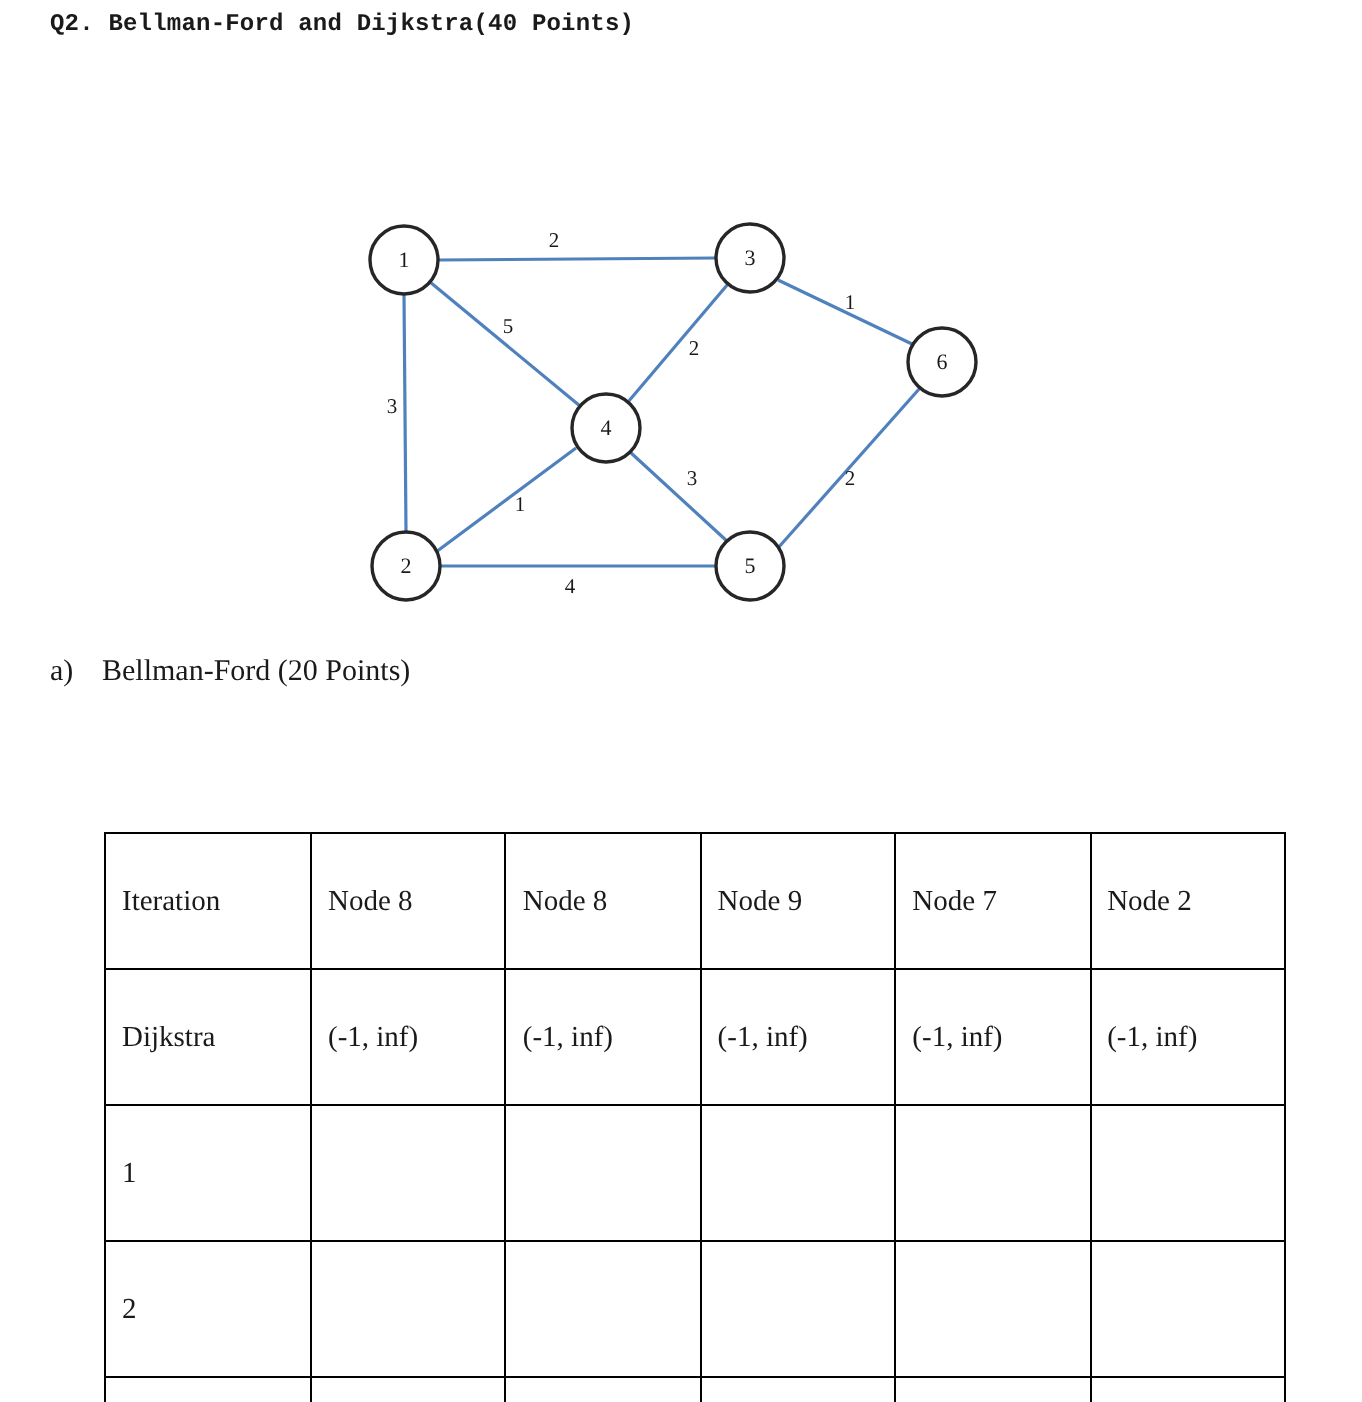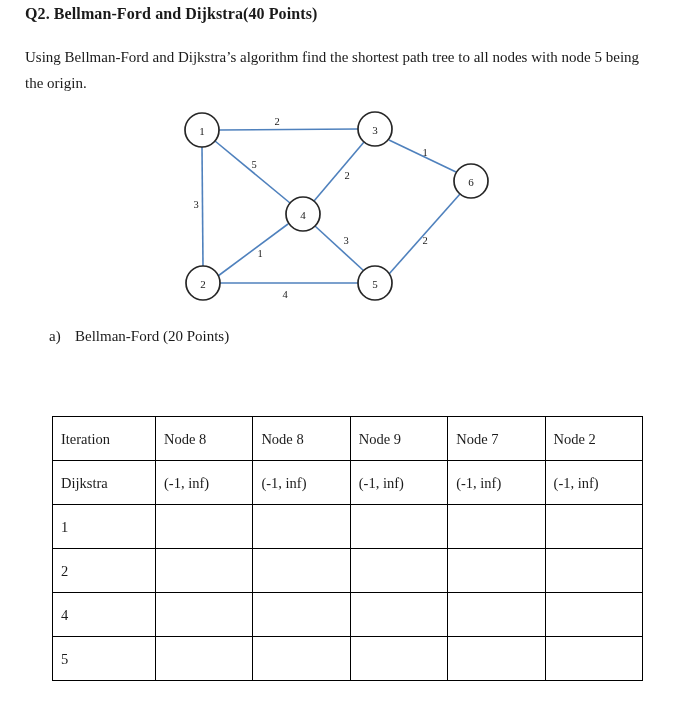--- a/index.html
+++ b/index.html
@@ -20,42 +20,42 @@
     position: absolute;
     inset: 0;
     background: #ffffff;
   }
 
   
   .q-title {
     position: absolute;
     left: 25px;
     top: 5px;
-    font-size: 16px;
+    font-size: 12px;
     font-weight: bold;
     letter-spacing: 0.1px;
     white-space: nowrap;
+    font-family: Liberation Mono, monospace;
   }
 
   .prose {
     position: absolute;
     left: 25px;
     top: 44px;
     width: 625px;
     font-size: 15px;
     line-height: 26px;
   }
 
   .part-label {
     position: absolute;
     left: 25px;
     top: 328px;
     font-size: 15px;
     white-space: nowrap;
-    margin-left: 24px;
   }
   .part-label .marker {
     display: inline-block;
     width: 26px;
   }
 
   
   .graph-wrap {
     position: absolute;
     left: 160px;
@@ -99,38 +99,37 @@
     position: absolute;
     left: 52px;
     top: 416px;
     width: 590px;
     border-collapse: collapse;
     table-layout: fixed;
   }
   .bf-table td {
     border: 1px solid #000000;
     height: 43px;
-    padding: 0 8px;
+    padding: 12px 8px;
     font-size: 14.5px;
     vertical-align: middle;
     line-height: 18px;
     overflow: hidden;
     white-space: nowrap;
   }
   .bf-table .col-iter  { width: 103px; }
   .bf-table .col-node  { width: 97.4px; }
 </style>
 </head>
 <body>
 
 <div class="page">
 
   <div class="q-title">Q2.  Bellman-Ford and Dijkstra(40 Points)</div>
 
-  <div class="prose">Using Bellman-Ford and Dijkstra’s algorithm find the shortest path tree to all nodes with node 5 being the origin.</div>
 
   <div class="graph-wrap">
     <svg class="graph-svg" viewBox="0 0 360 215">
       <g id="edges-group">
           <line class="edge-line" x1="59" y1="30" x2="198" y2="29" stroke="#4f81bd"></line>
           <line class="edge-line" x1="42" y1="47" x2="43" y2="166" stroke="#4f81bd"></line>
           <line class="edge-line" x1="55" y1="41" x2="130" y2="103" stroke="#4f81bd"></line>
           <line class="edge-line" x1="204" y1="42" x2="154" y2="101" stroke="#4f81bd"></line>
           <line class="edge-line" x1="229" y1="40" x2="296" y2="72" stroke="#4f81bd"></line>
           <line class="edge-line" x1="58" y1="176" x2="128" y2="124" stroke="#4f81bd"></line>

